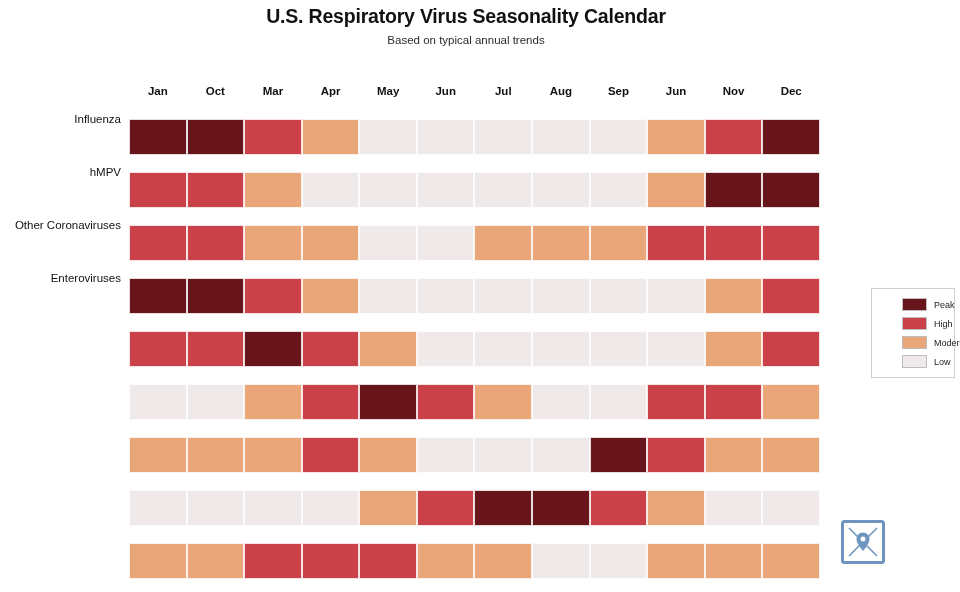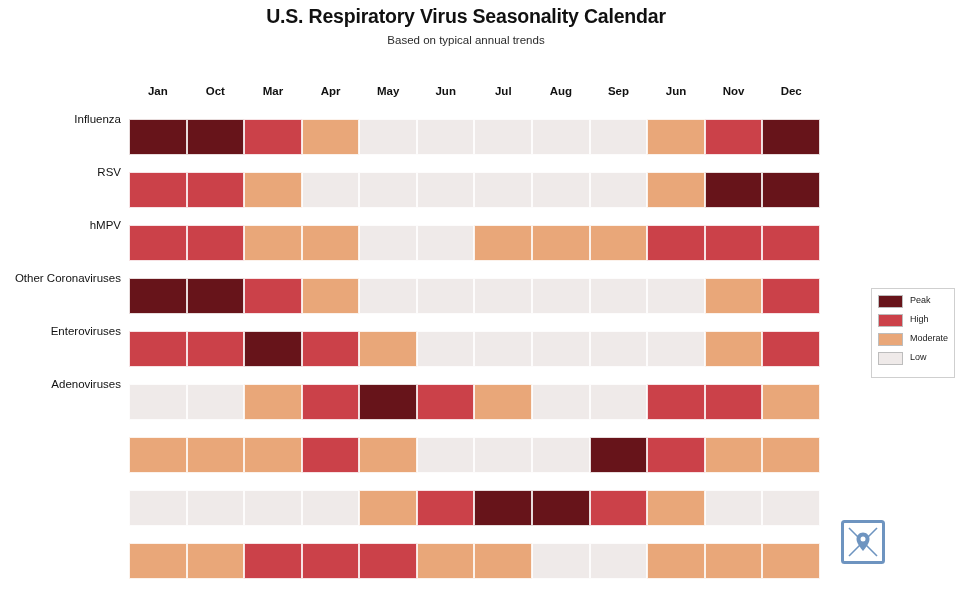--- a/index.html
+++ b/index.html
@@ -102,21 +102,23 @@
     left: 871px;
     top: 288px;
     width: 84px;
     background: #ffffff;
     border: 1px solid #cfcfcf;
     padding: 6px 5px 6px 6px;
     box-sizing: border-box;
   }
   .legend-item {
     display: flex;
+    align-items: center;
     height: 19px;
+    margin-left: 24px;
   }
   .legend-swatch {
     width: 25px;
     height: 13px;
     box-sizing: border-box;
     border: 1px solid #bdbdbd;
     flex: 0 0 auto;
   }
   .legend-text {
     margin-left: 7px;
@@ -137,25 +139,23 @@
 </head>
 <body>
 
 <div id="title-block">
   <h1 id="chart-title">U.S. Respiratory Virus Seasonality Calendar</h1>
   <p id="chart-subtitle">Based on typical annual trends</p>
 </div>
 
 <div id="row-labels">
     <div class="row-label">Influenza</div>
-    <div class="row-label">RSV</div>
     <div class="row-label">hMPV</div>
     <div class="row-label">Other Coronaviruses</div>
     <div class="row-label">Enteroviruses</div>
-    <div class="row-label">Adenoviruses</div>
   </div>
 
 <div id="plot">
   <div id="month-header">
       <div class="month-label">Jan</div>
       <div class="month-label">Oct</div>
       <div class="month-label">Mar</div>
       <div class="month-label">Apr</div>
       <div class="month-label">May</div>
       <div class="month-label">Jun</div>

